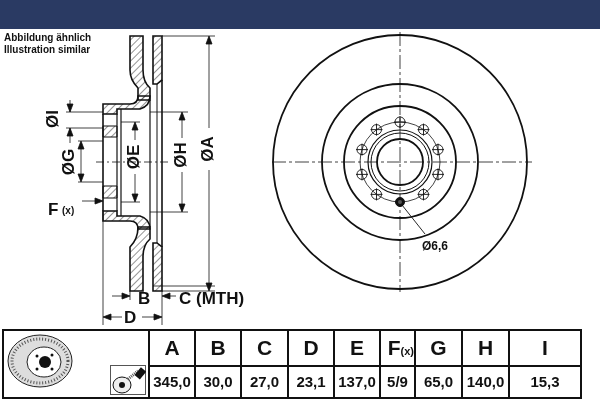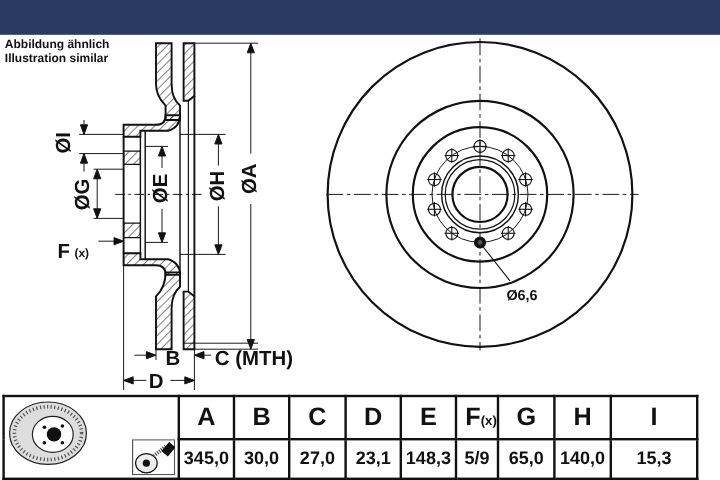--- a/index.html
+++ b/index.html
@@ -205,20 +205,20 @@
     <td class="lbl" style="width:33px;text-align:right;"><span>F</span><span class="small">(x)</span></td>
     <td class="lbl" style="width:45px;">G</td>
     <td class="lbl" style="width:45px;">H</td>
     <td class="lbl" style="width:70px;">I</td>
   </tr>
   <tr class="val">
     <td class="v">345,0</td>
     <td class="v">30,0</td>
     <td class="v">27,0</td>
     <td class="v">23,1</td>
-    <td class="v">148,3</td>
+    <td class="v">137,0</td>
     <td class="v">5/9</td>
     <td class="v">65,0</td>
     <td class="v">140,0</td>
     <td class="v">15,3</td>
   </tr>
 </tbody>
   </table>
 
 </body></html>

